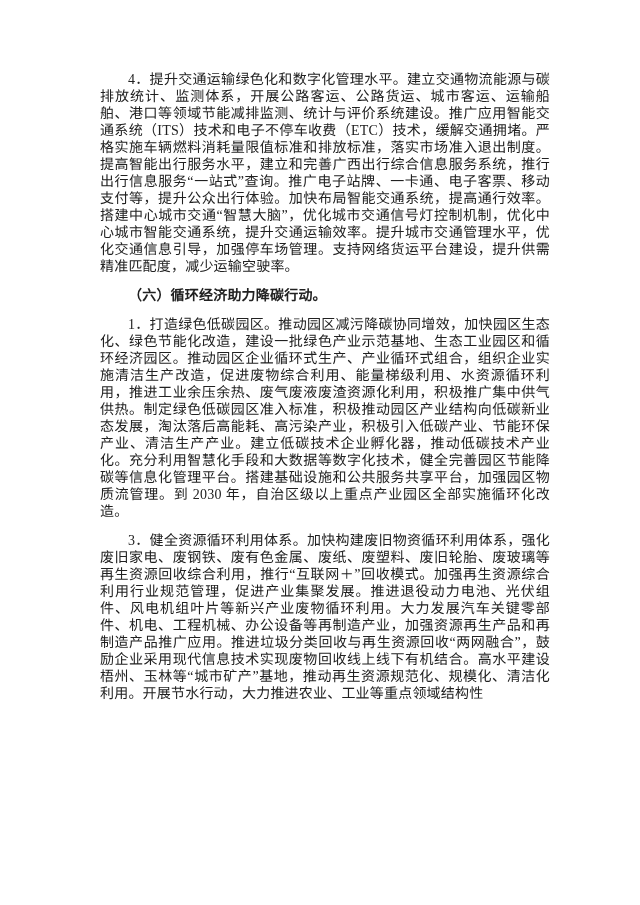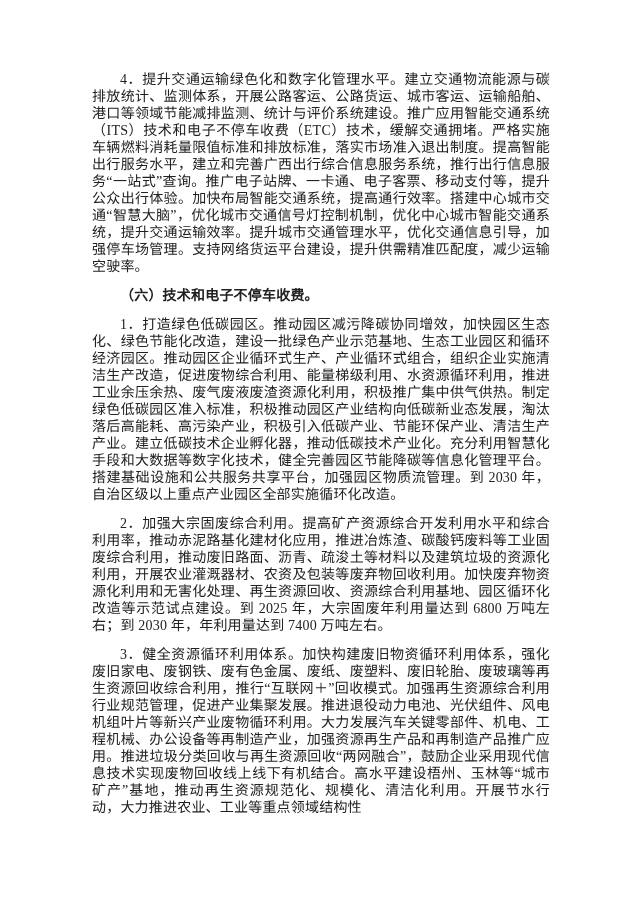--- a/index.html
+++ b/index.html
@@ -14,39 +14,38 @@
     font-family: "Liberation Serif", "DejaVu Serif", serif;
   }
   .page {
     box-sizing: border-box;
     width: 640px;
     height: 905px;
     background: #ffffff;
     padding: 71px 90px 0 92px;
   }
   .doc p {
-    margin: 0 0 12px 0;
+    margin: 0 0 12px 8px;
     font-size: 14px;
     line-height: 17px;
     color: #212121;
     text-align: justify;
     text-justify: inter-ideograph;
     text-indent: 2em;
     letter-spacing: 0.2px;
     word-break: break-all;
   }
   .doc p.section-heading {
     font-weight: bold;
     text-align: left;
   }
 </style>
 </head>
 <body>
 
 <div class="page">
   <div class="doc">
     <p>4．提升交通运输绿色化和数字化管理水平。建立交通物流能源与碳排放统计、监测体系，开展公路客运、公路货运、城市客运、运输船舶、港口等领域节能减排监测、统计与评价系统建设。推广应用智能交通系统（ITS）技术和电子不停车收费（ETC）技术，缓解交通拥堵。严格实施车辆燃料消耗量限值标准和排放标准，落实市场准入退出制度。提高智能出行服务水平，建立和完善广西出行综合信息服务系统，推行出行信息服务“一站式”查询。推广电子站牌、一卡通、电子客票、移动支付等，提升公众出行体验。加快布局智能交通系统，提高通行效率。搭建中心城市交通“智慧大脑”，优化城市交通信号灯控制机制，优化中心城市智能交通系统，提升交通运输效率。提升城市交通管理水平，优化交通信息引导，加强停车场管理。支持网络货运平台建设，提升供需精准匹配度，减少运输空驶率。</p>
-    <p class="section-heading">（六）技术和电子不停车收费。</p>
+    <p class="section-heading">（六）循环经济助力降碳行动。</p>
     <p>1．打造绿色低碳园区。推动园区减污降碳协同增效，加快园区生态化、绿色节能化改造，建设一批绿色产业示范基地、生态工业园区和循环经济园区。推动园区企业循环式生产、产业循环式组合，组织企业实施清洁生产改造，促进废物综合利用、能量梯级利用、水资源循环利用，推进工业余压余热、废气废液废渣资源化利用，积极推广集中供气供热。制定绿色低碳园区准入标准，积极推动园区产业结构向低碳新业态发展，淘汰落后高能耗、高污染产业，积极引入低碳产业、节能环保产业、清洁生产产业。建立低碳技术企业孵化器，推动低碳技术产业化。充分利用智慧化手段和大数据等数字化技术，健全完善园区节能降碳等信息化管理平台。搭建基础设施和公共服务共享平台，加强园区物质流管理。到 2030 年，自治区级以上重点产业园区全部实施循环化改造。</p>
-    <p>2．加强大宗固废综合利用。提高矿产资源综合开发利用水平和综合利用率，推动赤泥路基化建材化应用，推进冶炼渣、碳酸钙废料等工业固废综合利用，推动废旧路面、沥青、疏浚土等材料以及建筑垃圾的资源化利用，开展农业灌溉器材、农资及包装等废弃物回收利用。加快废弃物资源化利用和无害化处理、再生资源回收、资源综合利用基地、园区循环化改造等示范试点建设。到 2025 年，大宗固废年利用量达到 6800 万吨左右；到 2030 年，年利用量达到 7400 万吨左右。</p>
     <p>3．健全资源循环利用体系。加快构建废旧物资循环利用体系，强化废旧家电、废钢铁、废有色金属、废纸、废塑料、废旧轮胎、废玻璃等再生资源回收综合利用，推行“互联网＋”回收模式。加强再生资源综合利用行业规范管理，促进产业集聚发展。推进退役动力电池、光伏组件、风电机组叶片等新兴产业废物循环利用。大力发展汽车关键零部件、机电、工程机械、办公设备等再制造产业，加强资源再生产品和再制造产品推广应用。推进垃圾分类回收与再生资源回收“两网融合”，鼓励企业采用现代信息技术实现废物回收线上线下有机结合。高水平建设梧州、玉林等“城市矿产”基地，推动再生资源规范化、规模化、清洁化利用。开展节水行动，大力推进农业、工业等重点领域结构性</p>
   </div>
 </div>
 
 </body></html>

